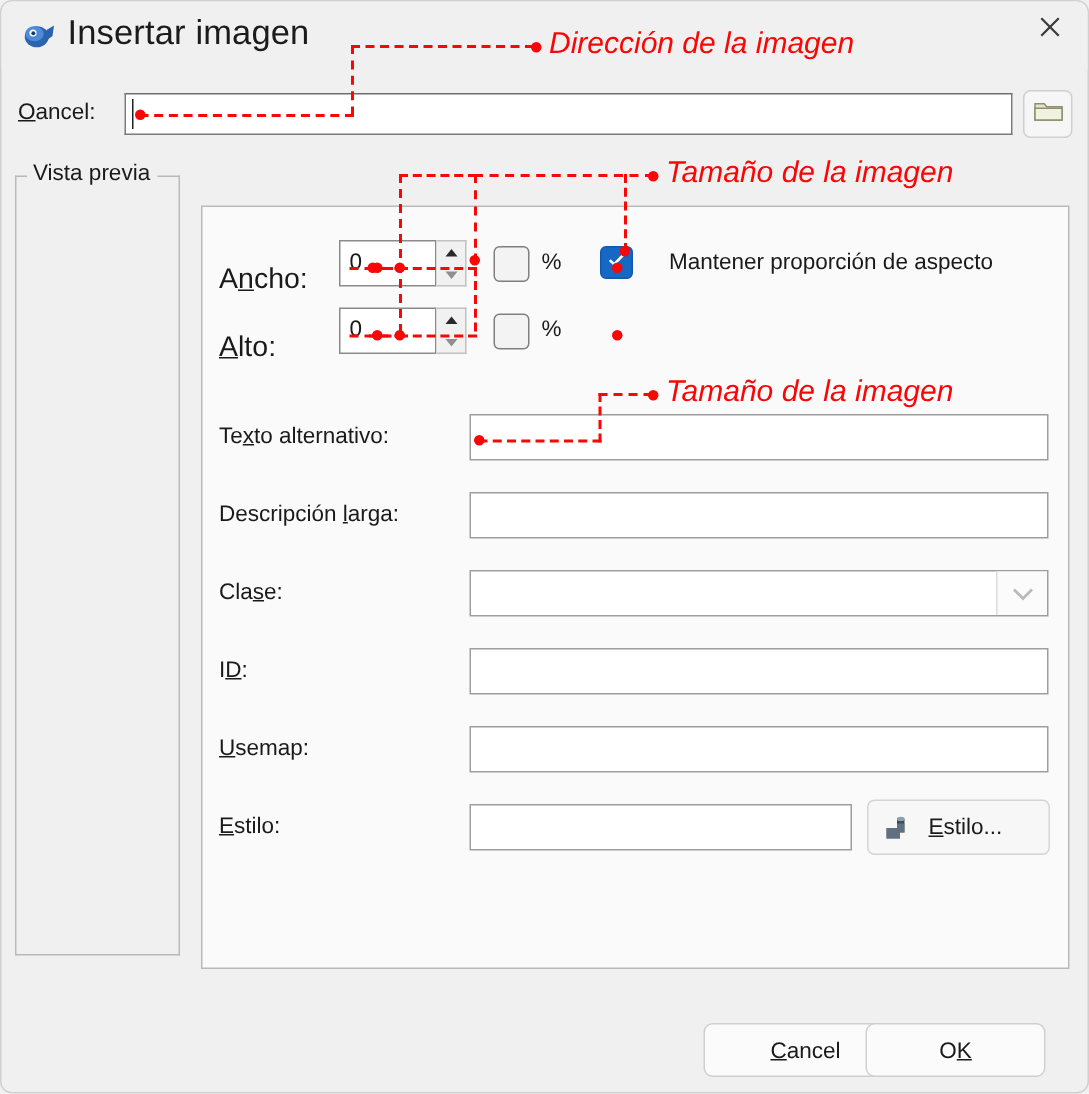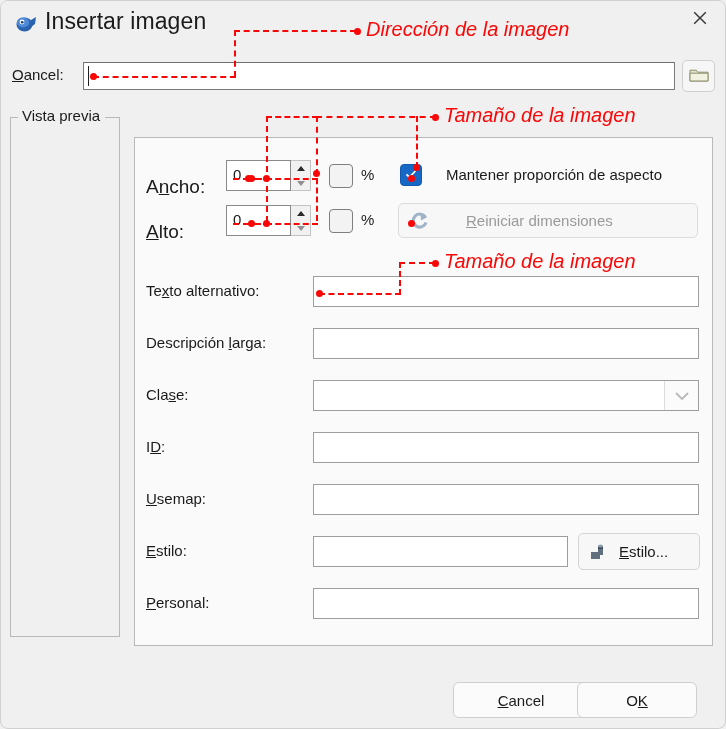--- a/index.html
+++ b/index.html
@@ -234,21 +234,21 @@
 
   
   .footer-btn {
     position:absolute; top:681px; height:36px;
     background:#fbfbfb;
     border:1px solid #cfcfcf;
     border-radius:6px;
     display:flex; align-items:center; justify-content:center;
     font-size:15px; color:#1a1a1a;
   }
-  #cancel-btn { left:452px; width:136px; }
+  #cancel-btn { left:468px; width:136px; }
   #ok-btn     { left:576px; width:120px; }
 
   
   .anno-text {
     position:absolute;
     color:#f90606;
     font-family:"Liberation Sans", sans-serif;
     font-style:italic;
     font-size:20px;
     white-space:nowrap;
@@ -349,29 +349,20 @@
       <div class="spin-btns">
         <div class="spin-up">
             <span class="arrow-up"></span>
           </div>
         <div class="spin-down">
             <span class="arrow-down"></span>
           </div>
       </div>
       <div class="unit-btn"></div>
       <div class="unit-pct">%</div>
-      <div id="reset-btn">
-        <span id="reset-icon">
-          <svg width="21" height="21" viewBox="0 0 21 21">
-            <path d="M16.5 7.5 A6.5 6.5 0 1 0 17 12.5" fill="none" stroke="#9fb4c6" stroke-width="3"></path>
-            <path d="M11.5 3.5 L18 7.2 L12 10.5 Z" fill="#9fb4c6"></path>
-          </svg>
-        </span>
-        <span id="reset-label"><u>R</u><span>einiciar dimensiones</span></span>
-      </div>
     </div>
 
     <div class="field-row" style="top:138px">
       <div class="field-label"><span>Te</span><u>x</u><span>to alternativo:</span></div>
       <div class="field-input wide"></div>
     </div>
 
     <div class="field-row" style="top:190px">
       <div class="field-label"><span>Descripción </span><u>l</u><span>arga:</span></div>
       <div class="field-input wide"></div>
@@ -406,24 +397,20 @@
           <svg width="23" height="21" viewBox="0 0 23 21">
             <path d="M3 11 h7 V5 h5 v9 h-3 v4 H3 Z" fill="#3c4a57"></path>
             <path d="M3 11 h7 V8 h5 v6 h-3 v4 H3 Z" fill="#6d7d8c" opacity="0.75"></path>
             <ellipse cx="12.5" cy="5" rx="2.6" ry="1.5" fill="#8fa0ae"></ellipse>
           </svg>
         </span>
         <span id="estilo-btn-label"><u>E</u><span>stilo...</span></span>
       </div>
     </div>
 
-    <div class="field-row" style="top:450px">
-      <div class="field-label"><u>P</u><span>ersonal:</span></div>
-      <div class="field-input wide"></div>
-    </div>
 
   </div>
 
   <div id="cancel-btn" class="footer-btn">
     <span><u>C</u><span>ancel</span></span>
   </div>
   <div id="ok-btn" class="footer-btn">
     <span><span>O</span><u>K</u></span>
   </div>
 

